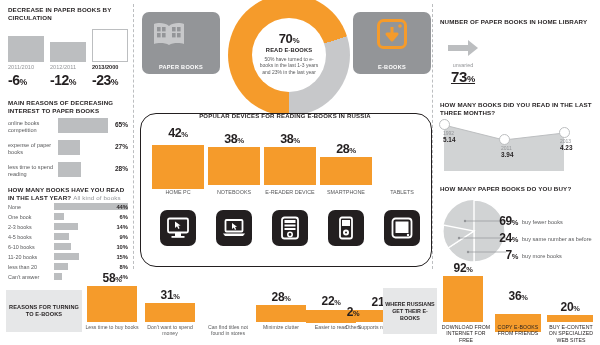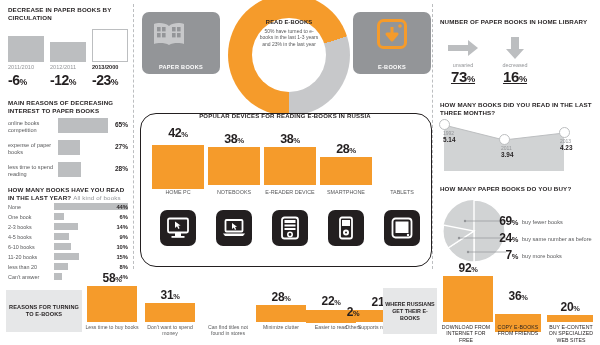--- a/index.html
+++ b/index.html
@@ -190,20 +190,21 @@
     <svg width="30" height="30" viewBox="0 0 30 30" style="position:absolute;left:24px;top:7px;">
       <rect x="1.5" y="1.5" width="27" height="27" rx="5" fill="none" stroke="#f59b2b" stroke-width="3"></rect>
       <circle cx="23" cy="7" r="1.8" fill="#f59b2b"></circle>
       <path d="M15 8 L15 19 M10 15 L15 21 L20 15 Z" stroke="#f59b2b" stroke-width="3" fill="#f59b2b" stroke-linejoin="round"></path>
     </svg>
     <div class="sl">E-BOOKS</div>
   </div>
 
   <div class="donut">
     <div class="hole">
+      <div class="big"><span>70</span><span class="pct">%</span></div>
       <div class="cap">READ E-BOOKS</div>
       <div class="note" style="padding:0 7px;">50% have turned to e-books in the last 1-3 years and 23% in the last year</div>
     </div>
   </div>
 
   <div class="devpanel"></div>
   <div class="abs devtitle" style="left:140px;top:113px;width:290px;">POPULAR DEVICES FOR READING E-BOOKS IN RUSSIA</div>
 
   <div class="dev" style="left:152px;top:141px;height:48px;">
     <div class="dv"><span>42</span><span class="pct">%</span></div>
@@ -271,27 +272,20 @@
   <div class="abs ttl" style="left:440px;top:18px;width:155px;">NUMBER OF PAPER BOOKS IN HOME LIBRARY</div>
 
   <div class="arrowblk" style="left:440px;top:36px;">
     <svg width="34" height="24" viewBox="0 0 34 24" style="display:block;margin:0 auto 2px;">
       <path d="M2 9 L22 9 L22 4 L32 12 L22 20 L22 15 L2 15 Z" fill="#bcbec0"></path>
     </svg>
     <div class="al">unvaried</div>
     <div class="av"><span>73</span><span class="pct">%</span></div>
   </div>
 
-  <div class="arrowblk" style="left:492px;top:36px;">
-    <svg width="24" height="24" viewBox="0 0 24 24" style="display:block;margin:0 auto 2px;">
-      <path d="M8 1 L16 1 L16 13 L21 13 L12 23 L3 13 L8 13 Z" fill="#bcbec0"></path>
-    </svg>
-    <div class="al">decreased</div>
-    <div class="av"><span>16</span><span class="pct">%</span></div>
-  </div>
 
 
   <div class="abs ttl" style="left:440px;top:101px;width:155px;">HOW MANY BOOKS DID YOU READ IN THE LAST THREE MONTHS?</div>
 
   <svg width="132" height="55" viewBox="0 0 132 55" style="position:absolute;left:440px;top:119px;">
     <path d="M4 6 L64 21 L124 14 L124 52 L4 52 Z" fill="#d1d3d4"></path>
     <path d="M4 6 L64 21 L124 14" fill="none" stroke="#bcbec0" stroke-width="1"></path>
   </svg>
   <div class="yearpt" style="left:439px;top:119px;"></div>
   <div class="yearpt" style="left:499px;top:134px;"></div>
@@ -361,21 +355,21 @@
   <div class="bcl" style="left:201px;top:324px;">Can find titles not found in stores</div>
   <div class="bcl" style="left:254px;top:324px;">Minimize clutter</div>
   <div class="bcl" style="left:304px;top:324px;">Easier to read</div>
   <div class="bcl" style="left:354px;top:324px;">Supports more texts</div>
   <div class="bcl" style="left:326px;top:324px;left:328px;width:50px;">Others</div>
 
   <div class="whbox">
       <span>WHERE RUSSIANS GET THEIR E-BOOKS</span>
     </div>
 
-  <div class="bcol" style="left:443px;top:276px;height:46px;width:50px;">
+  <div class="bcol" style="left:443px;top:276px;height:46px;width:40px;">
     <div class="bv2"><span>92</span><span class="pct">%</span></div>
     <div class="bb2" style="height:46px;"></div>
   </div>
   <div class="bcol" style="left:495px;top:304px;height:28px;width:46px;">
     <div class="bv2"><span>36</span><span class="pct">%</span></div>
     <div class="bb2" style="height:18px;"></div>
   </div>
   <div class="bcol" style="left:547px;top:315px;height:7px;width:46px;">
     <div class="bv2"><span>20</span><span class="pct">%</span></div>
     <div class="bb2" style="height:7px;"></div>

